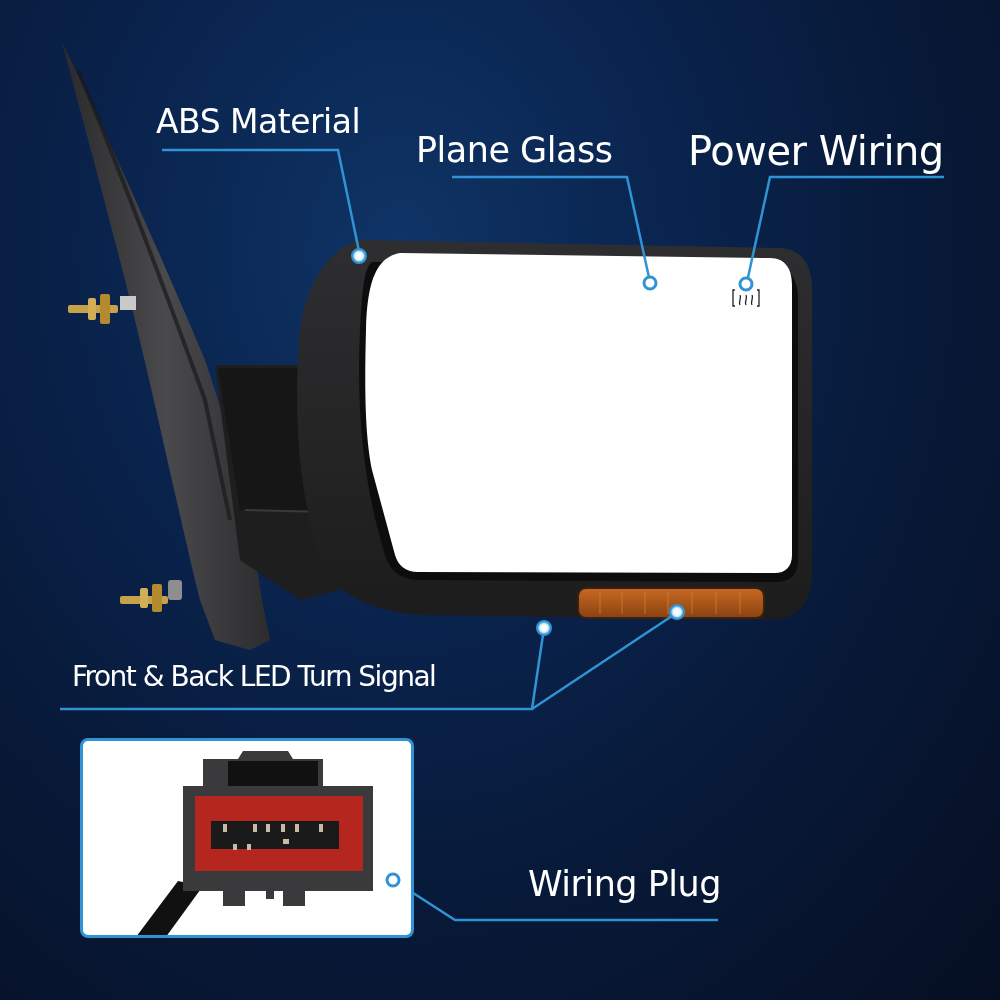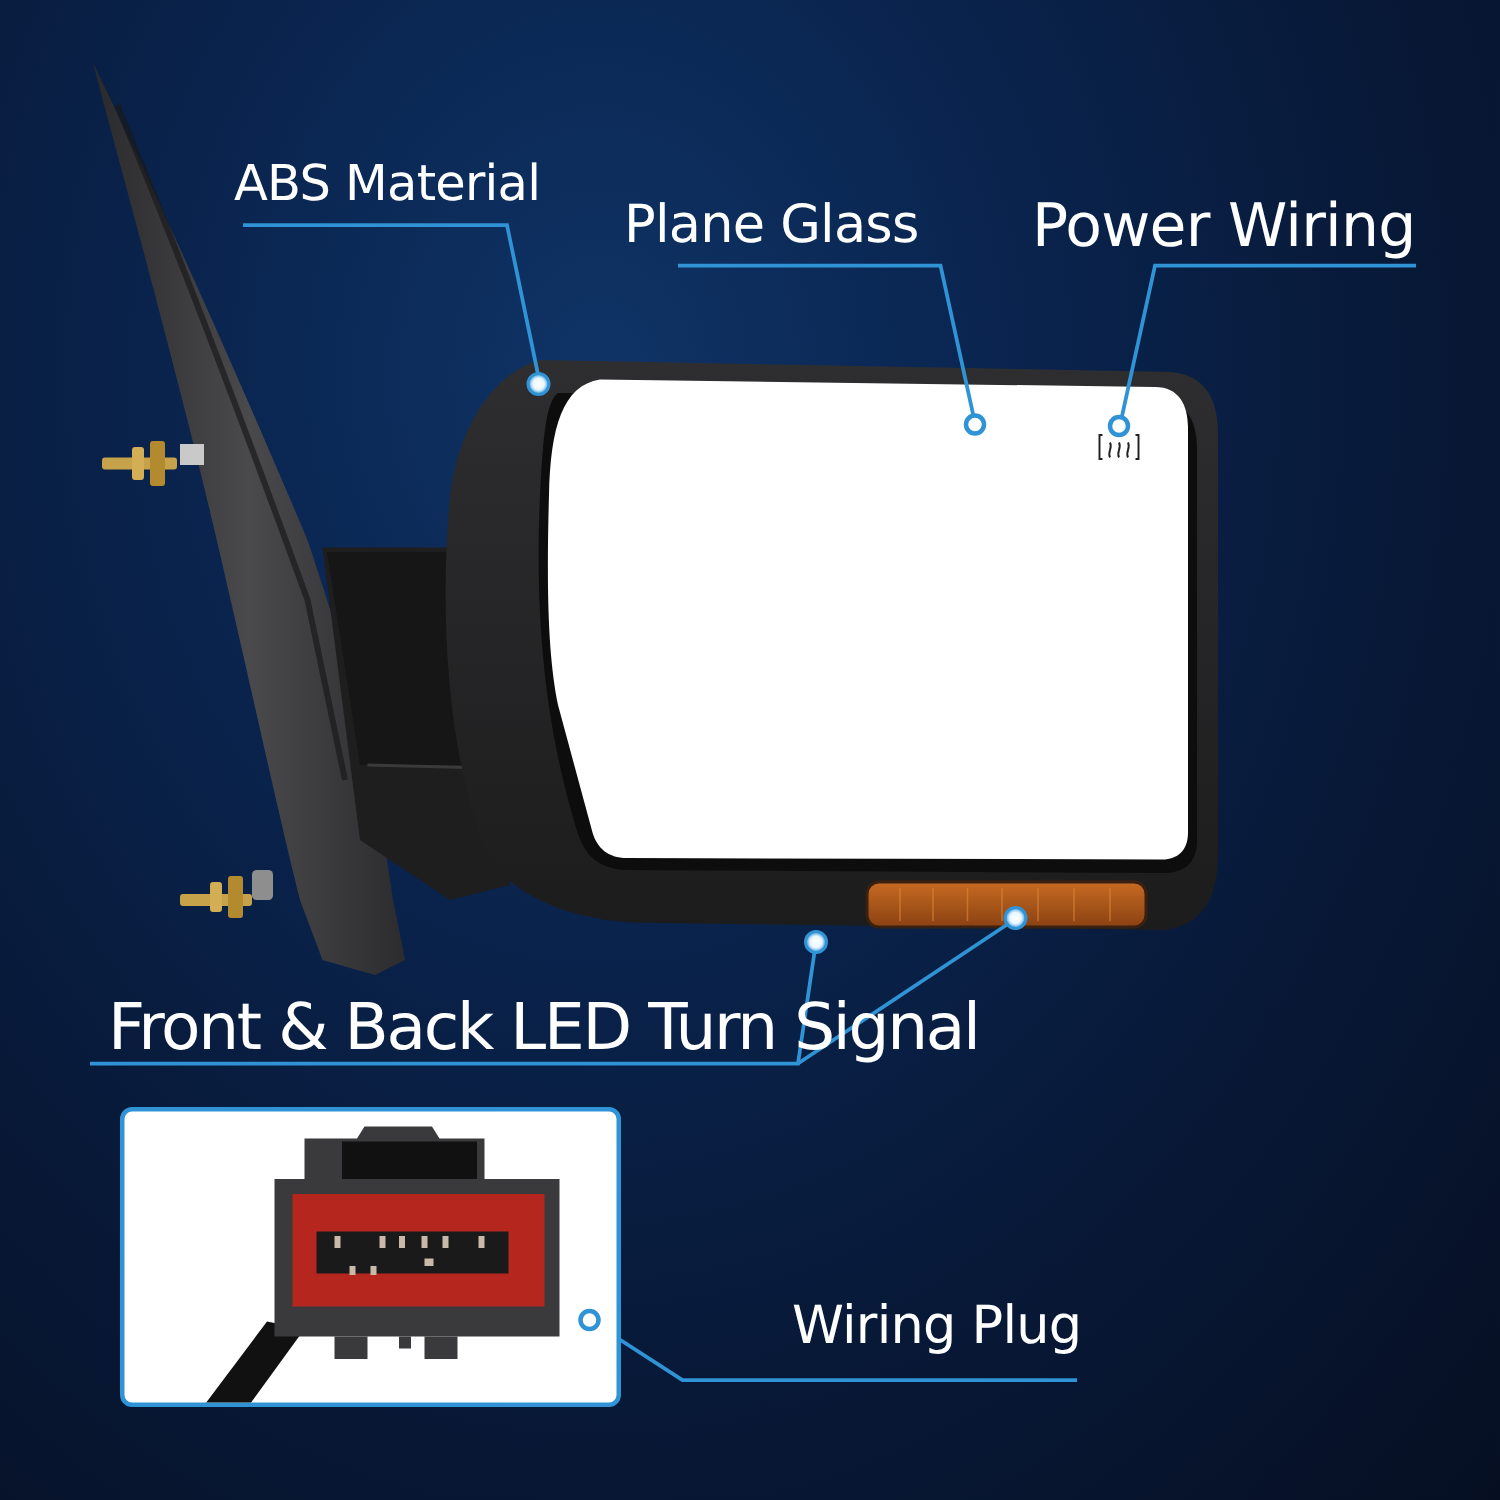--- a/index.html
+++ b/index.html
@@ -13,21 +13,21 @@
       overflow: hidden;
     }
     svg.scene { position: absolute; left: 0; top: 0; }
     .label {
       position: absolute; color: #ffffff; white-space: nowrap;
       font-family: "DejaVu Sans", sans-serif; letter-spacing: -0.5px;
     }
     #lbl-abs { left: 156px; top: 102px; font-size: 33px; }
     #lbl-glass { left: 416px; top: 130px; font-size: 35px; }
     #lbl-heated { left: 688px; top: 128px; font-size: 40px; }
-    #lbl-led { left: 72px; top: 660px; font-size: 43px; letter-spacing: -1.5px; }
+    #lbl-led { left: 72px; top: 660px; font-size: 28px; letter-spacing: -1.5px; }
     #lbl-plug { left: 528px; top: 864px; font-size: 35px; text-align: center; }
     .plug-box {
       position: absolute; left: 80px; top: 738px; width: 334px; height: 200px;
       background: #ffffff; border: 3px solid #2f93d6; border-radius: 8px;
       box-sizing: border-box; overflow: hidden;
     }
   </style>
 </head>
 <body>
 

